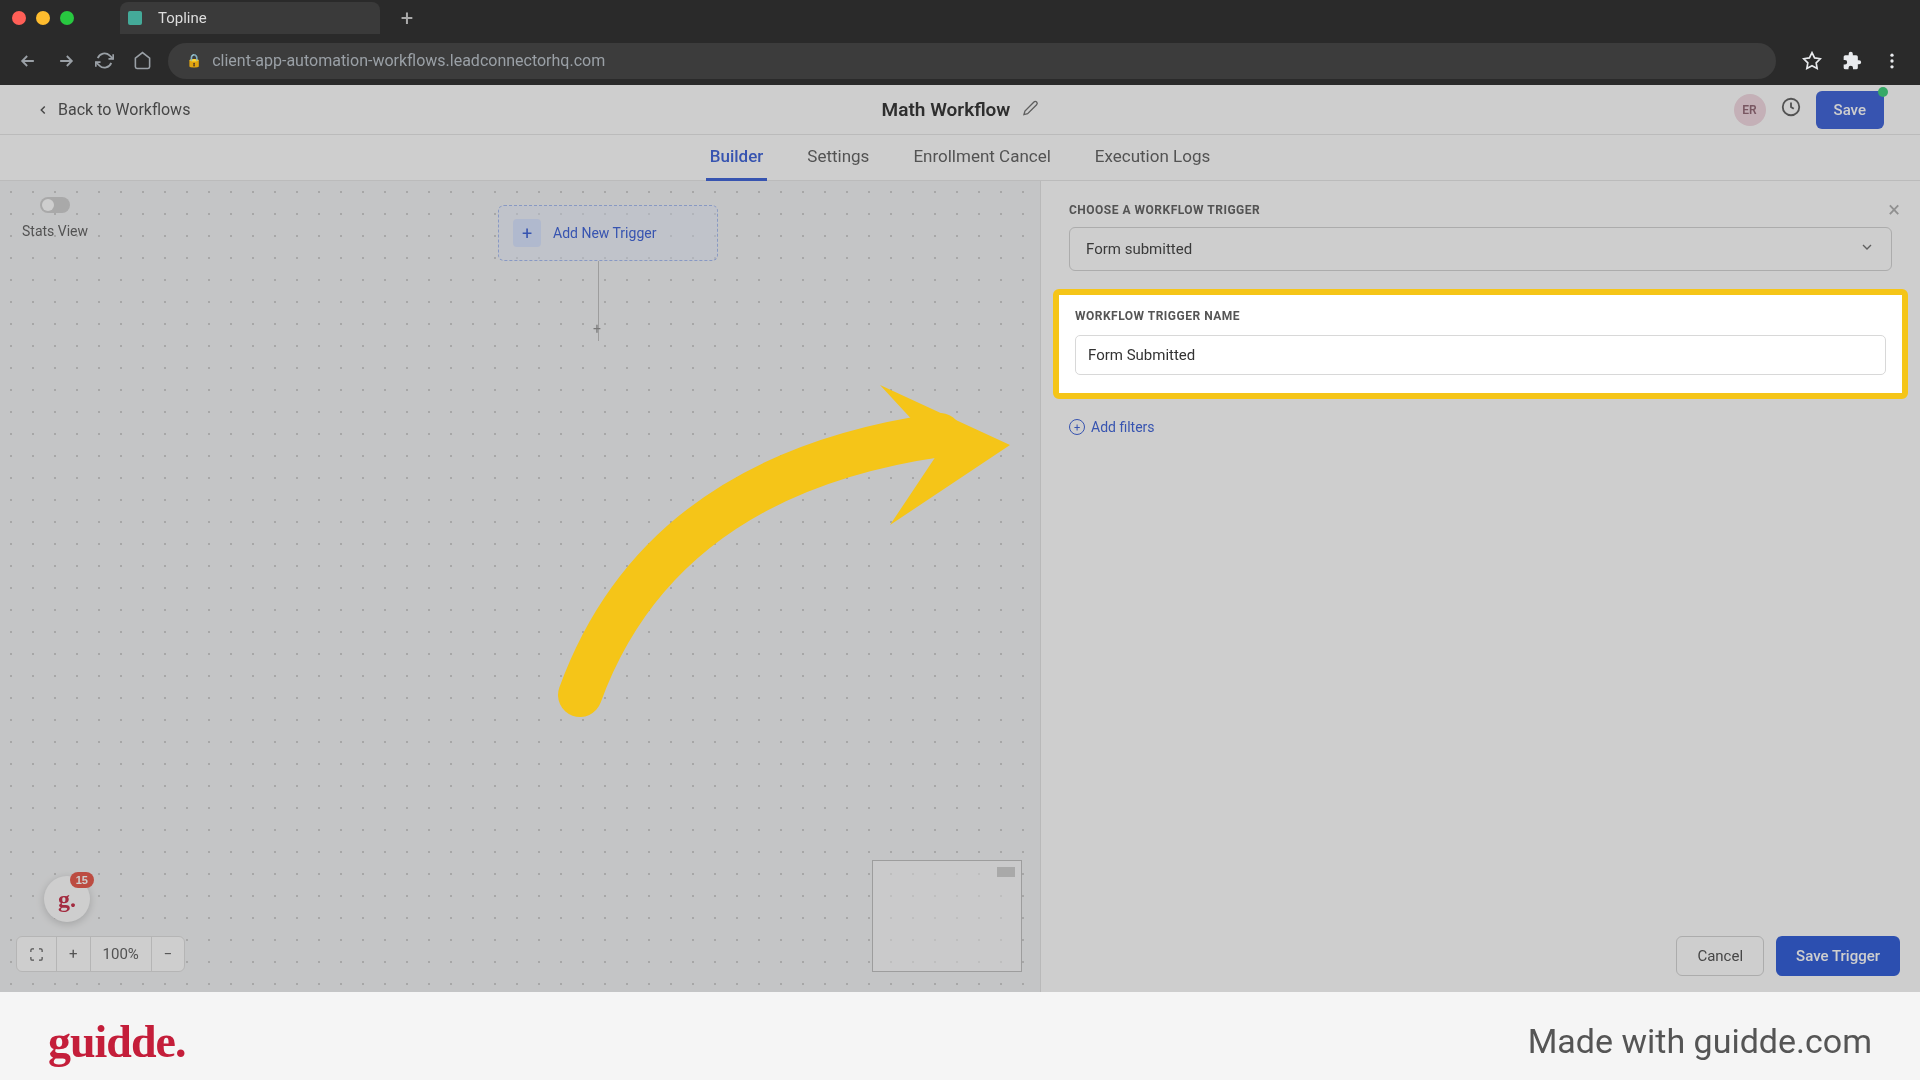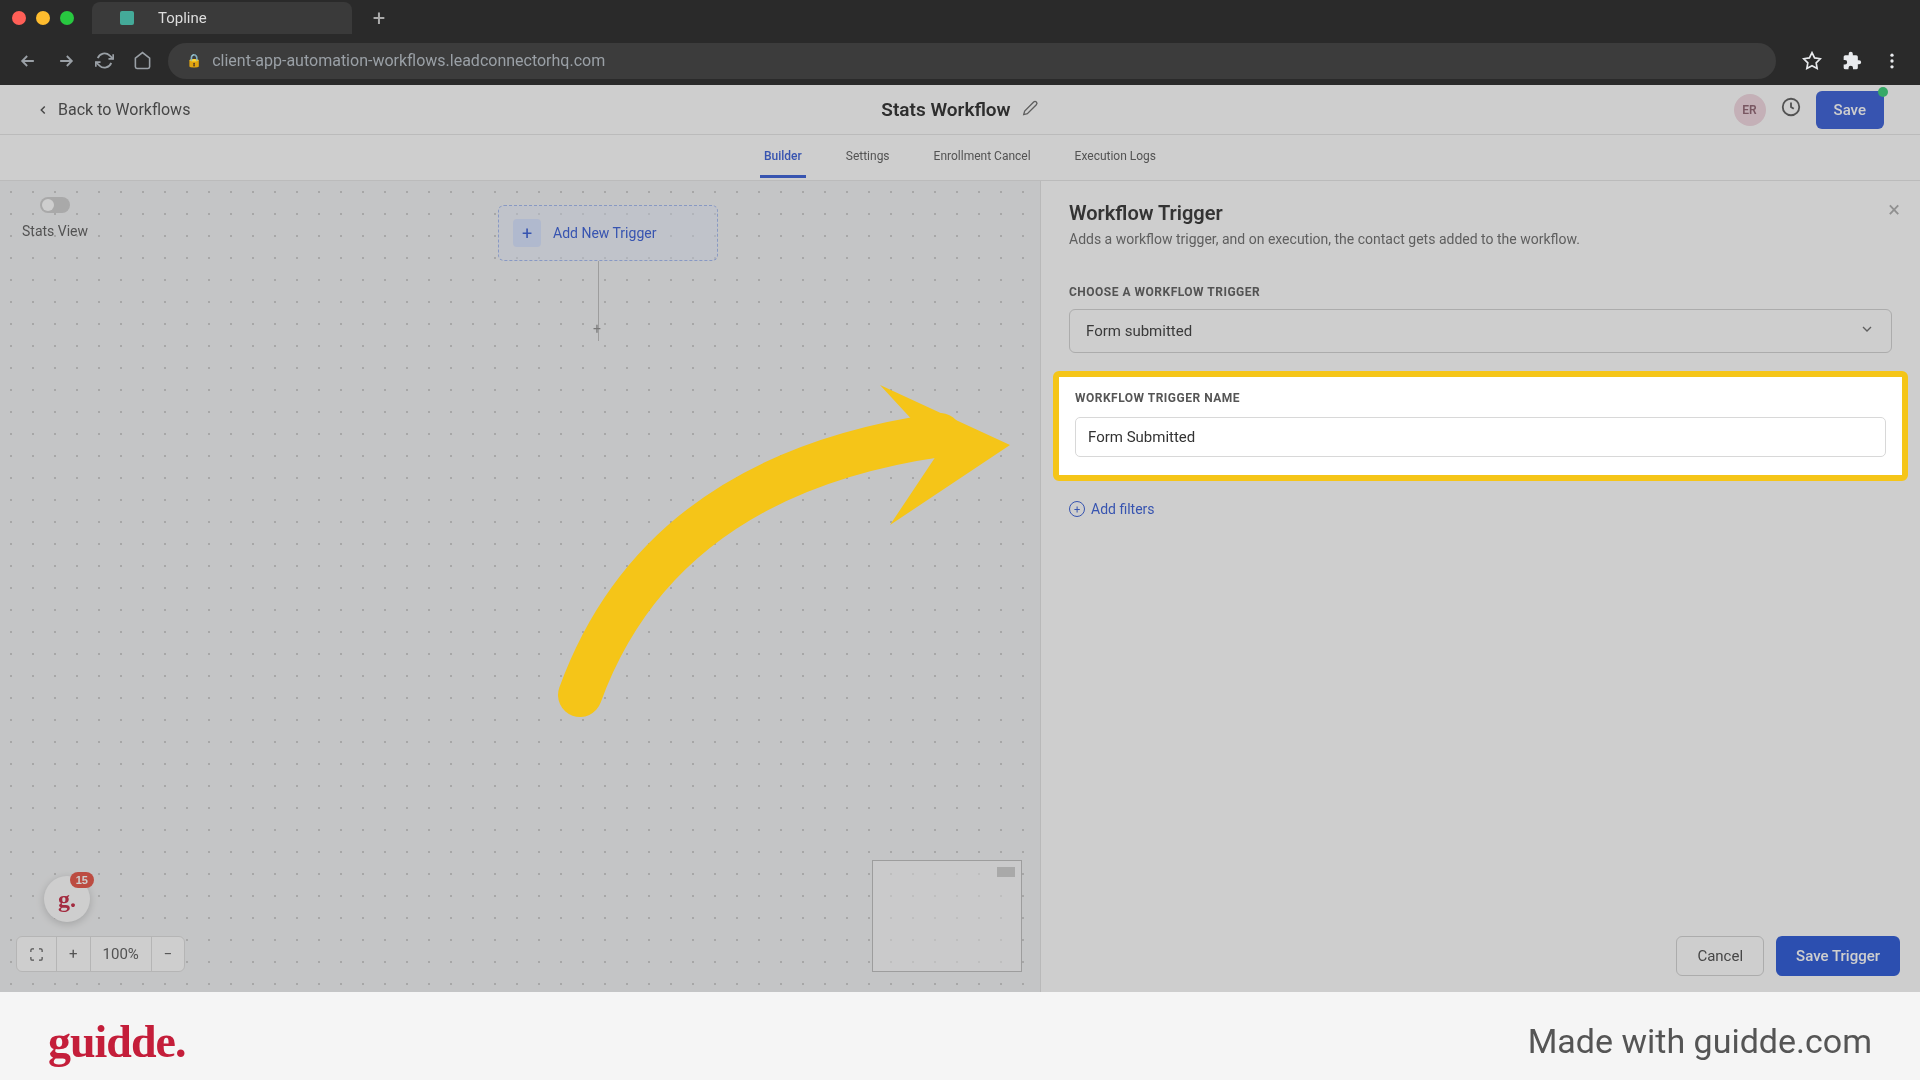--- a/index.html
+++ b/index.html
@@ -6,21 +6,21 @@
   html, body { width: 1920px; height: 1080px; overflow: hidden; }
   
   
   .browser-chrome { background: #2a2a2a; height: 85px; width: 100%; }
   .tab-bar { height: 36px; display: flex; align-items: center; padding: 0 12px; }
   .traffic-lights { display: flex; gap: 10px; margin-right: 18px; }
   .tl { width: 14px; height: 14px; border-radius: 50%; }
   .tl-red { background: #ff5f57; }
   .tl-yellow { background: #febc2e; }
   .tl-green { background: #28c840; }
-  .tab { background: #3a3a3a; height: 32px; border-radius: 8px 8px 0 0; display: flex; align-items: center; padding: 0 28px; color: #ddd; font-size: 15px; gap: 24px; min-width: 260px; }
+  .tab { background: #3a3a3a; height: 32px; border-radius: 8px 8px 0 0; display: flex; align-items: center; padding: 0 8px; color: #ddd; font-size: 15px; gap: 16px; min-width: 260px; margin-left: 28px; }
   .tab-icon { width: 14px; height: 14px; background: #4a9; border-radius: 2px; }
   .new-tab { color: #aaa; font-size: 22px; margin-left: 14px; width: 26px; height: 26px; display: flex; align-items: center; justify-content: center; border-radius: 4px; }
   .addr-bar { height: 49px; display: flex; align-items: center; padding: 0 16px; gap: 14px; }
   .nav-btn { color: #9aa0a6; width: 24px; height: 24px; display: flex; align-items: center; justify-content: center; cursor: pointer; }
   .url-field { flex: 1; background: #3c3c3c; height: 36px; border-radius: 18px; display: flex; align-items: center; padding: 0 18px; color: #9aa0a6; font-size: 16px; gap: 10px; }
   .url-field .lock { font-size: 13px; }
   .ext-icons { display: flex; gap: 16px; color: #e8eaed; margin-left: 10px; }
   
   
   .app { position: relative; height: 907px; background: #f5f6f7; }
@@ -30,21 +30,21 @@
   .back-link { display: flex; align-items: center; gap: 8px; color: #444; font-size: 16px; cursor: pointer; }
   .title-center { position: absolute; left: 50%; transform: translateX(-50%); display: flex; align-items: center; gap: 12px; font-size: 19px; font-weight: 600; color: #222; }
   .edit-ico { color: #666; font-size: 15px; cursor: pointer; }
   .hdr-right { display: flex; align-items: center; gap: 14px; }
   .avatar { width: 32px; height: 32px; border-radius: 50%; background: #f1d6df; color: #8a5a6a; display:flex; align-items:center; justify-content:center; font-size:12px; font-weight:600; }
   .history-ico { color: #555; font-size: 20px; cursor:pointer; }
   .save-btn { background: #2e56d6; color: #fff; border: none; border-radius: 6px; padding: 10px 18px; font-size: 15px; font-weight: 500; cursor: pointer; position: relative; }
   .save-dot { position:absolute; top:-4px; right:-4px; width:10px; height:10px; border-radius:50%; background:#2ecc71; }
   
   .tab-row { height: 46px; background: #fff; border-bottom: 1px solid #e5e5e5; display: flex; align-items: center; justify-content: center; gap: 36px; position: relative; }
-  .wtab { color: #555; font-size: 12px; padding: 12px 4px; cursor: pointer; border-bottom: 3px solid transparent; }
+  .wtab { color: #555; font-size: 17px; padding: 12px 4px; cursor: pointer; border-bottom: 3px solid transparent; }
   .wtab.active { color: #2e56d6; border-bottom-color: #2e56d6; font-weight: 500; }
   .tab-right { position: absolute; right: 24px; display: flex; align-items: center; gap: 18px; }
   .test-link { color: #2e56d6; font-size: 15px; background: #eef2ff; padding: 8px 12px; border-radius: 6px; cursor:pointer; }
   .draft-lbl { color: #555; font-size: 15px; }
   .toggle { width: 34px; height: 18px; background: #ccc; border-radius: 10px; position: relative; cursor:pointer; }
   .toggle::after { content:''; position:absolute; width:14px; height:14px; background:#fff; border-radius:50%; top:2px; left:2px; }
   .publish-lbl { color:#555; font-size:15px; }
   
   
   .canvas-wrap { position: absolute; top: 96px; left: 0; right: 0; bottom: 0; display:flex; }
@@ -166,21 +166,21 @@
   <div class="dim-overlay"></div>
 
   <div class="app-header">
     <div class="back-link">
       <svg width="14" height="14" viewBox="0 0 24 24" fill="none" stroke="currentColor" stroke-width="2.5">
           <polyline points="15 18 9 12 15 6"></polyline>
         </svg>
       <span>Back to Workflows</span>
     </div>
     <div class="title-center">
-      <span>Stats Workflow</span>
+      <span>Math Workflow</span>
       <span class="edit-ico">
         <svg width="16" height="16" viewBox="0 0 24 24" fill="none" stroke="currentColor" stroke-width="2">
             <path d="M17 3a2.8 2.8 0 014 4L7.5 20.5 2 22l1.5-5.5L17 3z"></path>
           </svg>
       </span>
     </div>
     <div class="hdr-right">
       <div class="avatar">ER</div>
       <div class="history-ico">
         <svg width="22" height="22" viewBox="0 0 24 24" fill="none" stroke="currentColor" stroke-width="2">
@@ -227,24 +227,20 @@
         </div>
         <div>+</div>
         <div>100%</div>
         <div>−</div>
       </div>
       <div class="minimap"></div>
     </div>
 
     <div class="panel">
       <div class="panel-close">×</div>
-      <div class="panel-head">
-        <div class="panel-title">Workflow Trigger</div>
-        <div class="panel-sub">Adds a workflow trigger, and on execution, the contact gets added to the workflow.</div>
-      </div>
       <div class="section-label">CHOOSE A WORKFLOW TRIGGER</div>
       <div class="select-box">
         <span>Form submitted</span>
         <span class="chev">
           <svg width="16" height="16" viewBox="0 0 24 24" fill="none" stroke="currentColor" stroke-width="2">
               <polyline points="6 9 12 15 18 9"></polyline>
             </svg>
         </span>
       </div>
 

